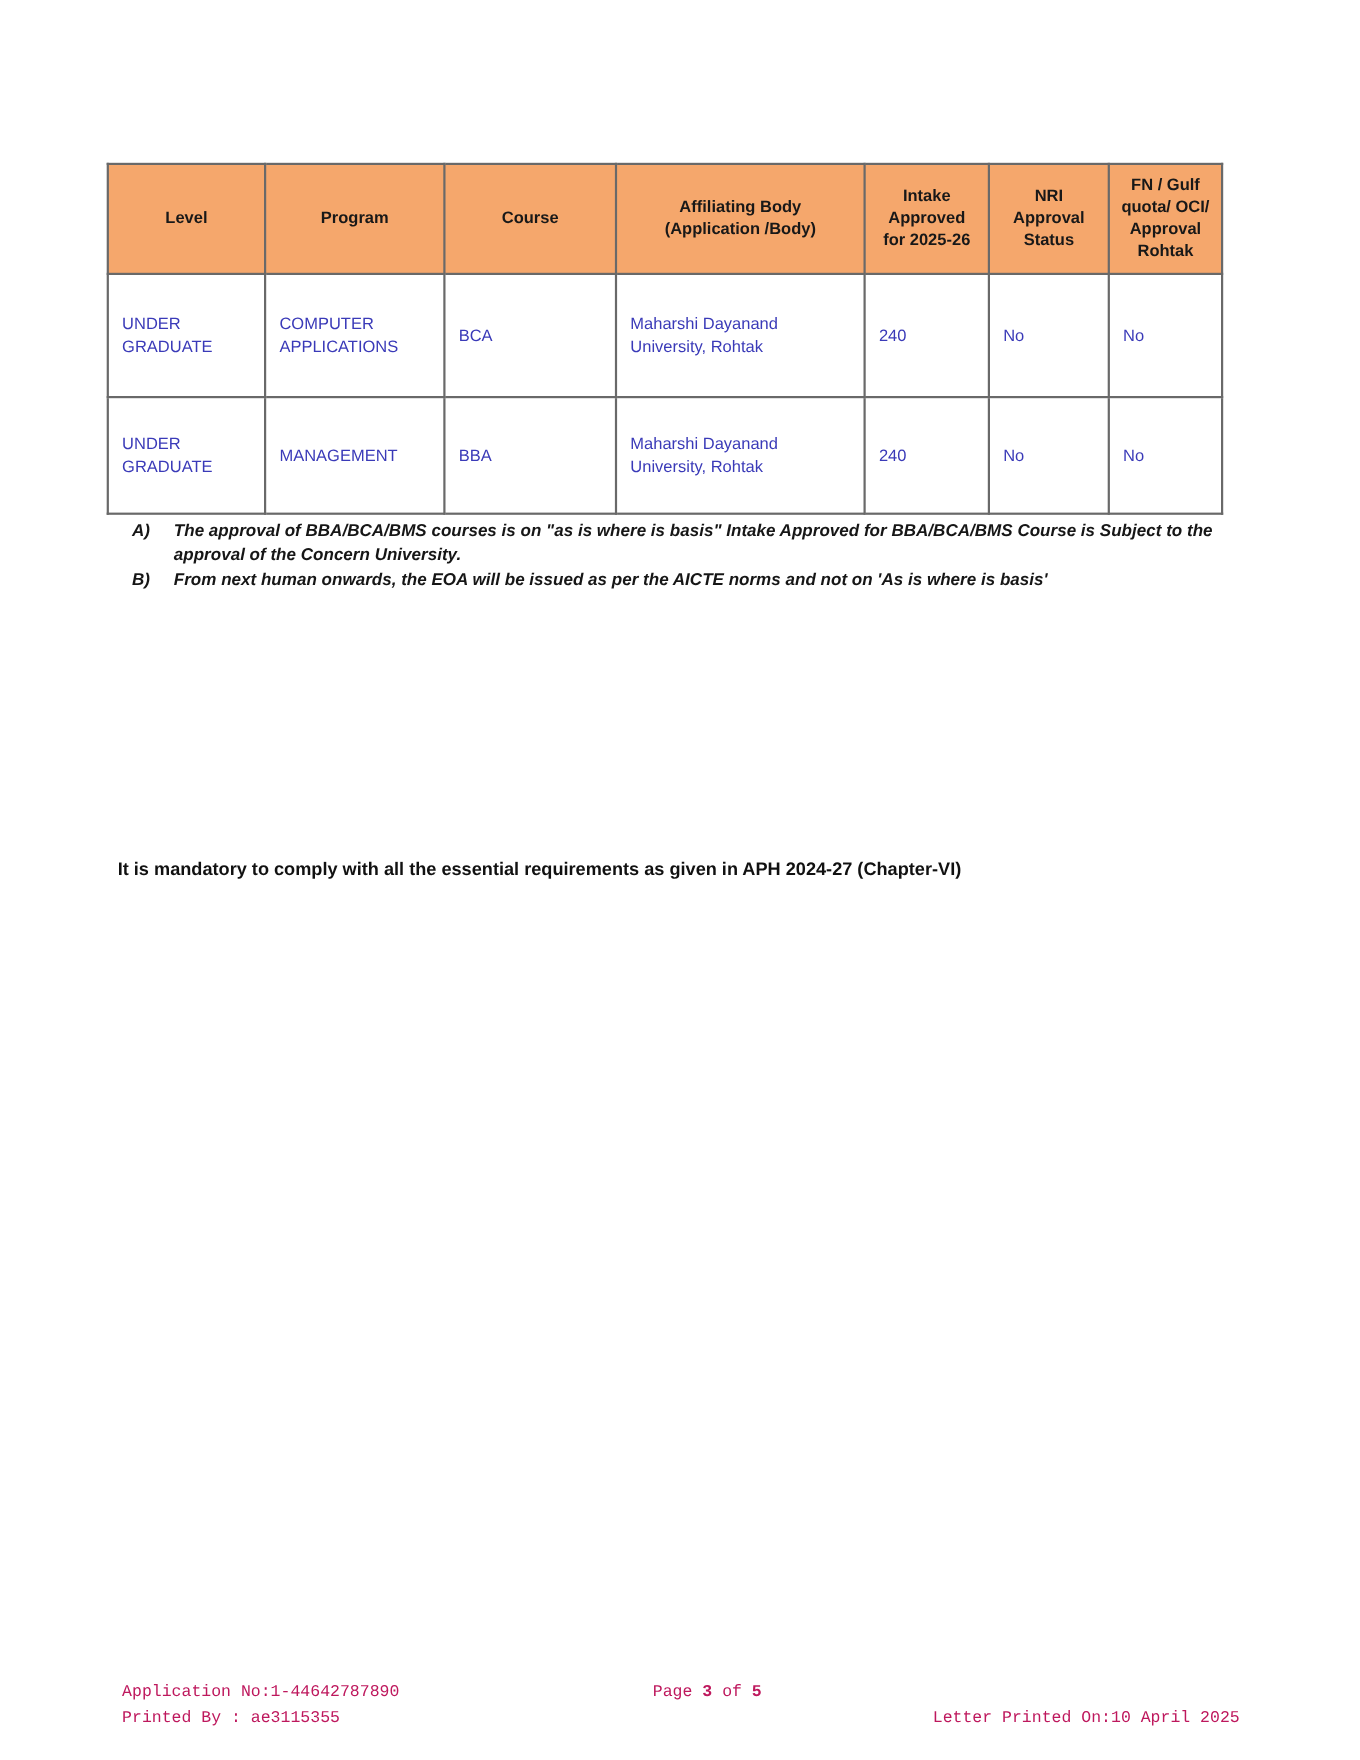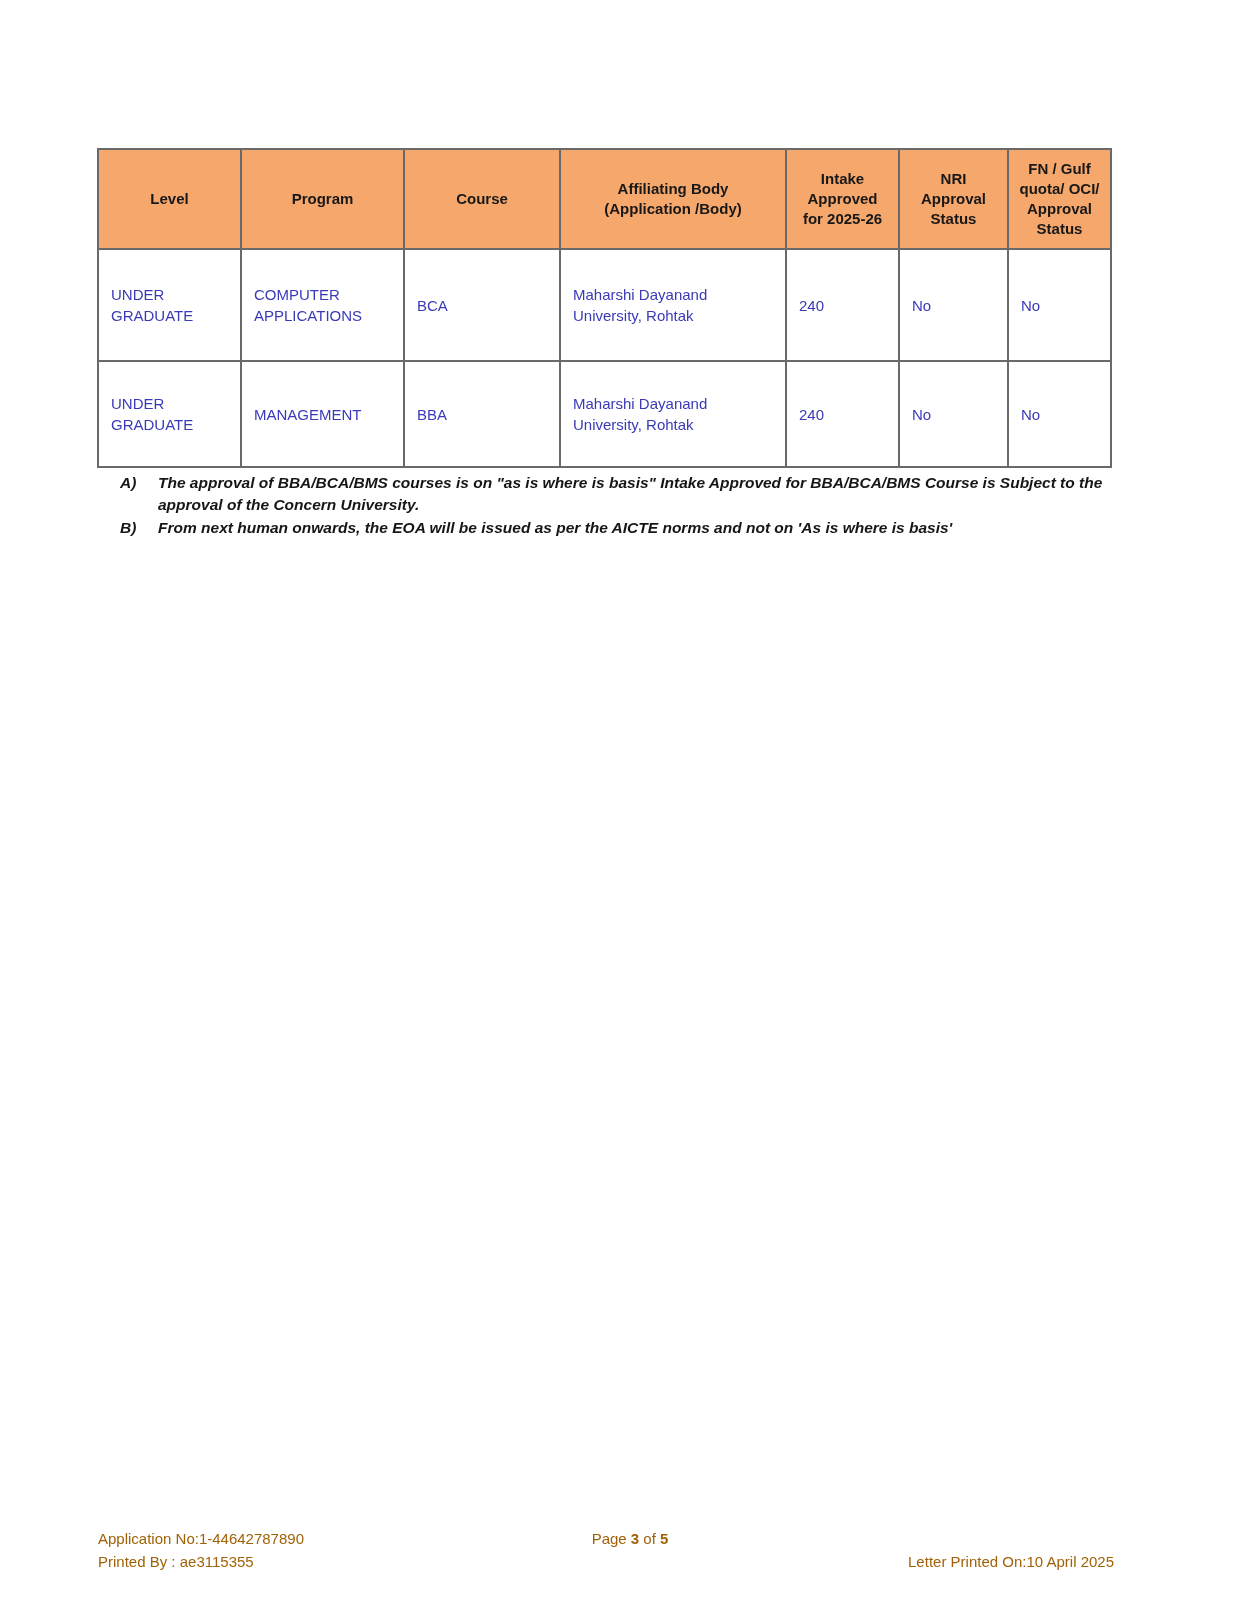--- a/index.html
+++ b/index.html
@@ -81,26 +81,27 @@
     top: 781px;
     width: 1000px;
     color: #111111;
     font-size: 16.5px;
     font-weight: bold;
   }
 
   
   .footer {
     position: absolute;
-    left: 98px;
+    left: 111px;
     top: 1528px;
     width: 1016px;
-    color: #a16207;
+    color: #be185d;
     font-size: 15px;
     line-height: 1.45;
+    font-family: Liberation Mono, monospace;
   }
   .footer-line-1 {
     display: grid;
     grid-template-columns: 1fr auto 1fr;
     align-items: baseline;
   }
   .footer-council { text-align: center; font-weight: bold; }
   .footer-page { text-align: left; margin-left: 48px; }
   .footer-page .pg-bold { font-weight: bold; }
   .footer-line-3 {
@@ -134,21 +135,21 @@
 (Application /Body)</th>
         <th>Intake
 Approved
 for 2025-26</th>
         <th>NRI
 Approval
 Status</th>
         <th>FN / Gulf
 quota/ OCI/
 Approval
-Status</th>
+Rohtak</th>
       </tr>
     </thead>
     <tbody>
       <tr class="body-row-1">
         <td>UNDER
 GRADUATE</td>
         <td>COMPUTER
 APPLICATIONS</td>
         <td>BCA</td>
         <td>Maharshi Dayanand
@@ -176,20 +177,21 @@
       <span class="note-label">A)</span>
       <span class="note-text">The approval of BBA/BCA/BMS courses is on "as is where is basis" Intake Approved for BBA/BCA/BMS Course is Subject to the approval of the Concern University.</span>
     </div>
     <div class="note-item">
       <span class="note-label">B)</span>
       <span class="note-text">From next human onwards, the EOA will be issued as per the AICTE norms and not on 'As is where is basis'</span>
     </div>
   </div>
 
 
+  <div class="mandatory-line">It is mandatory to comply with all the essential requirements as given in APH 2024-27 (Chapter-VI)</div>
 
   <div class="footer">
     <div class="footer-line-1">
       <span class="footer-app-no">Application No:1-44642787890</span>
       <span class="footer-page"><span>Page </span><span class="pg-bold">3</span><span> of </span><span class="pg-bold">5</span></span>
     </div>
     <div class="footer-line-3">
       <span>Printed By : ae3115355</span>
       <span>Letter Printed On:10 April 2025</span>
     </div>

